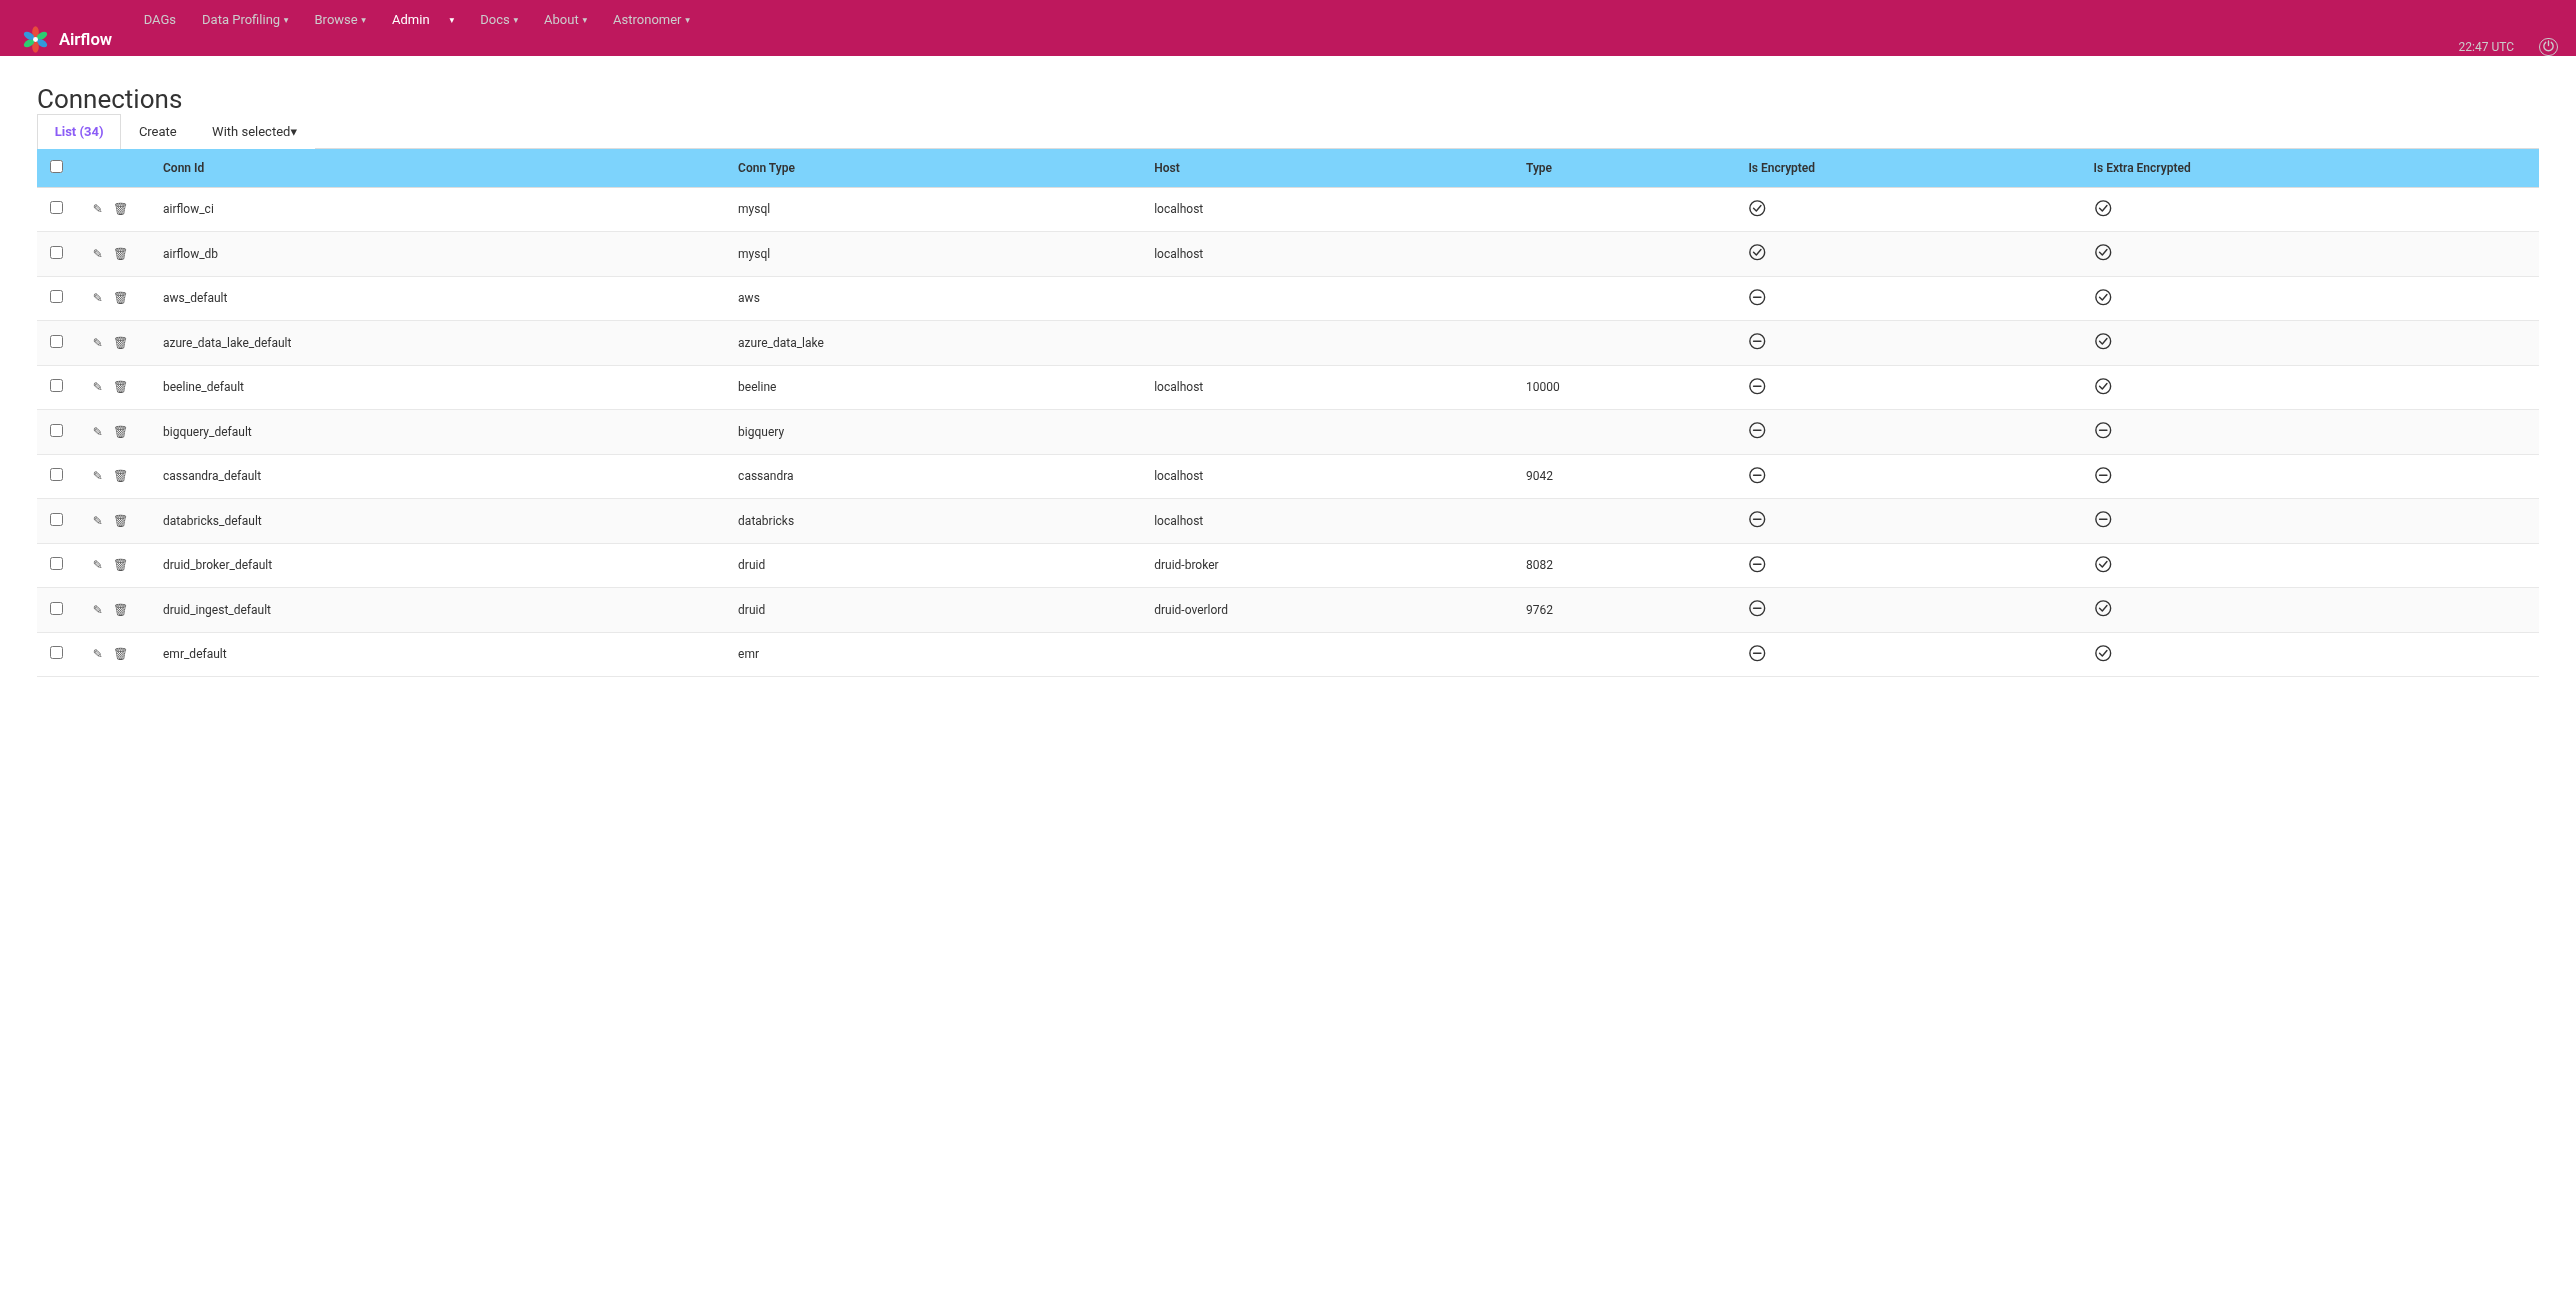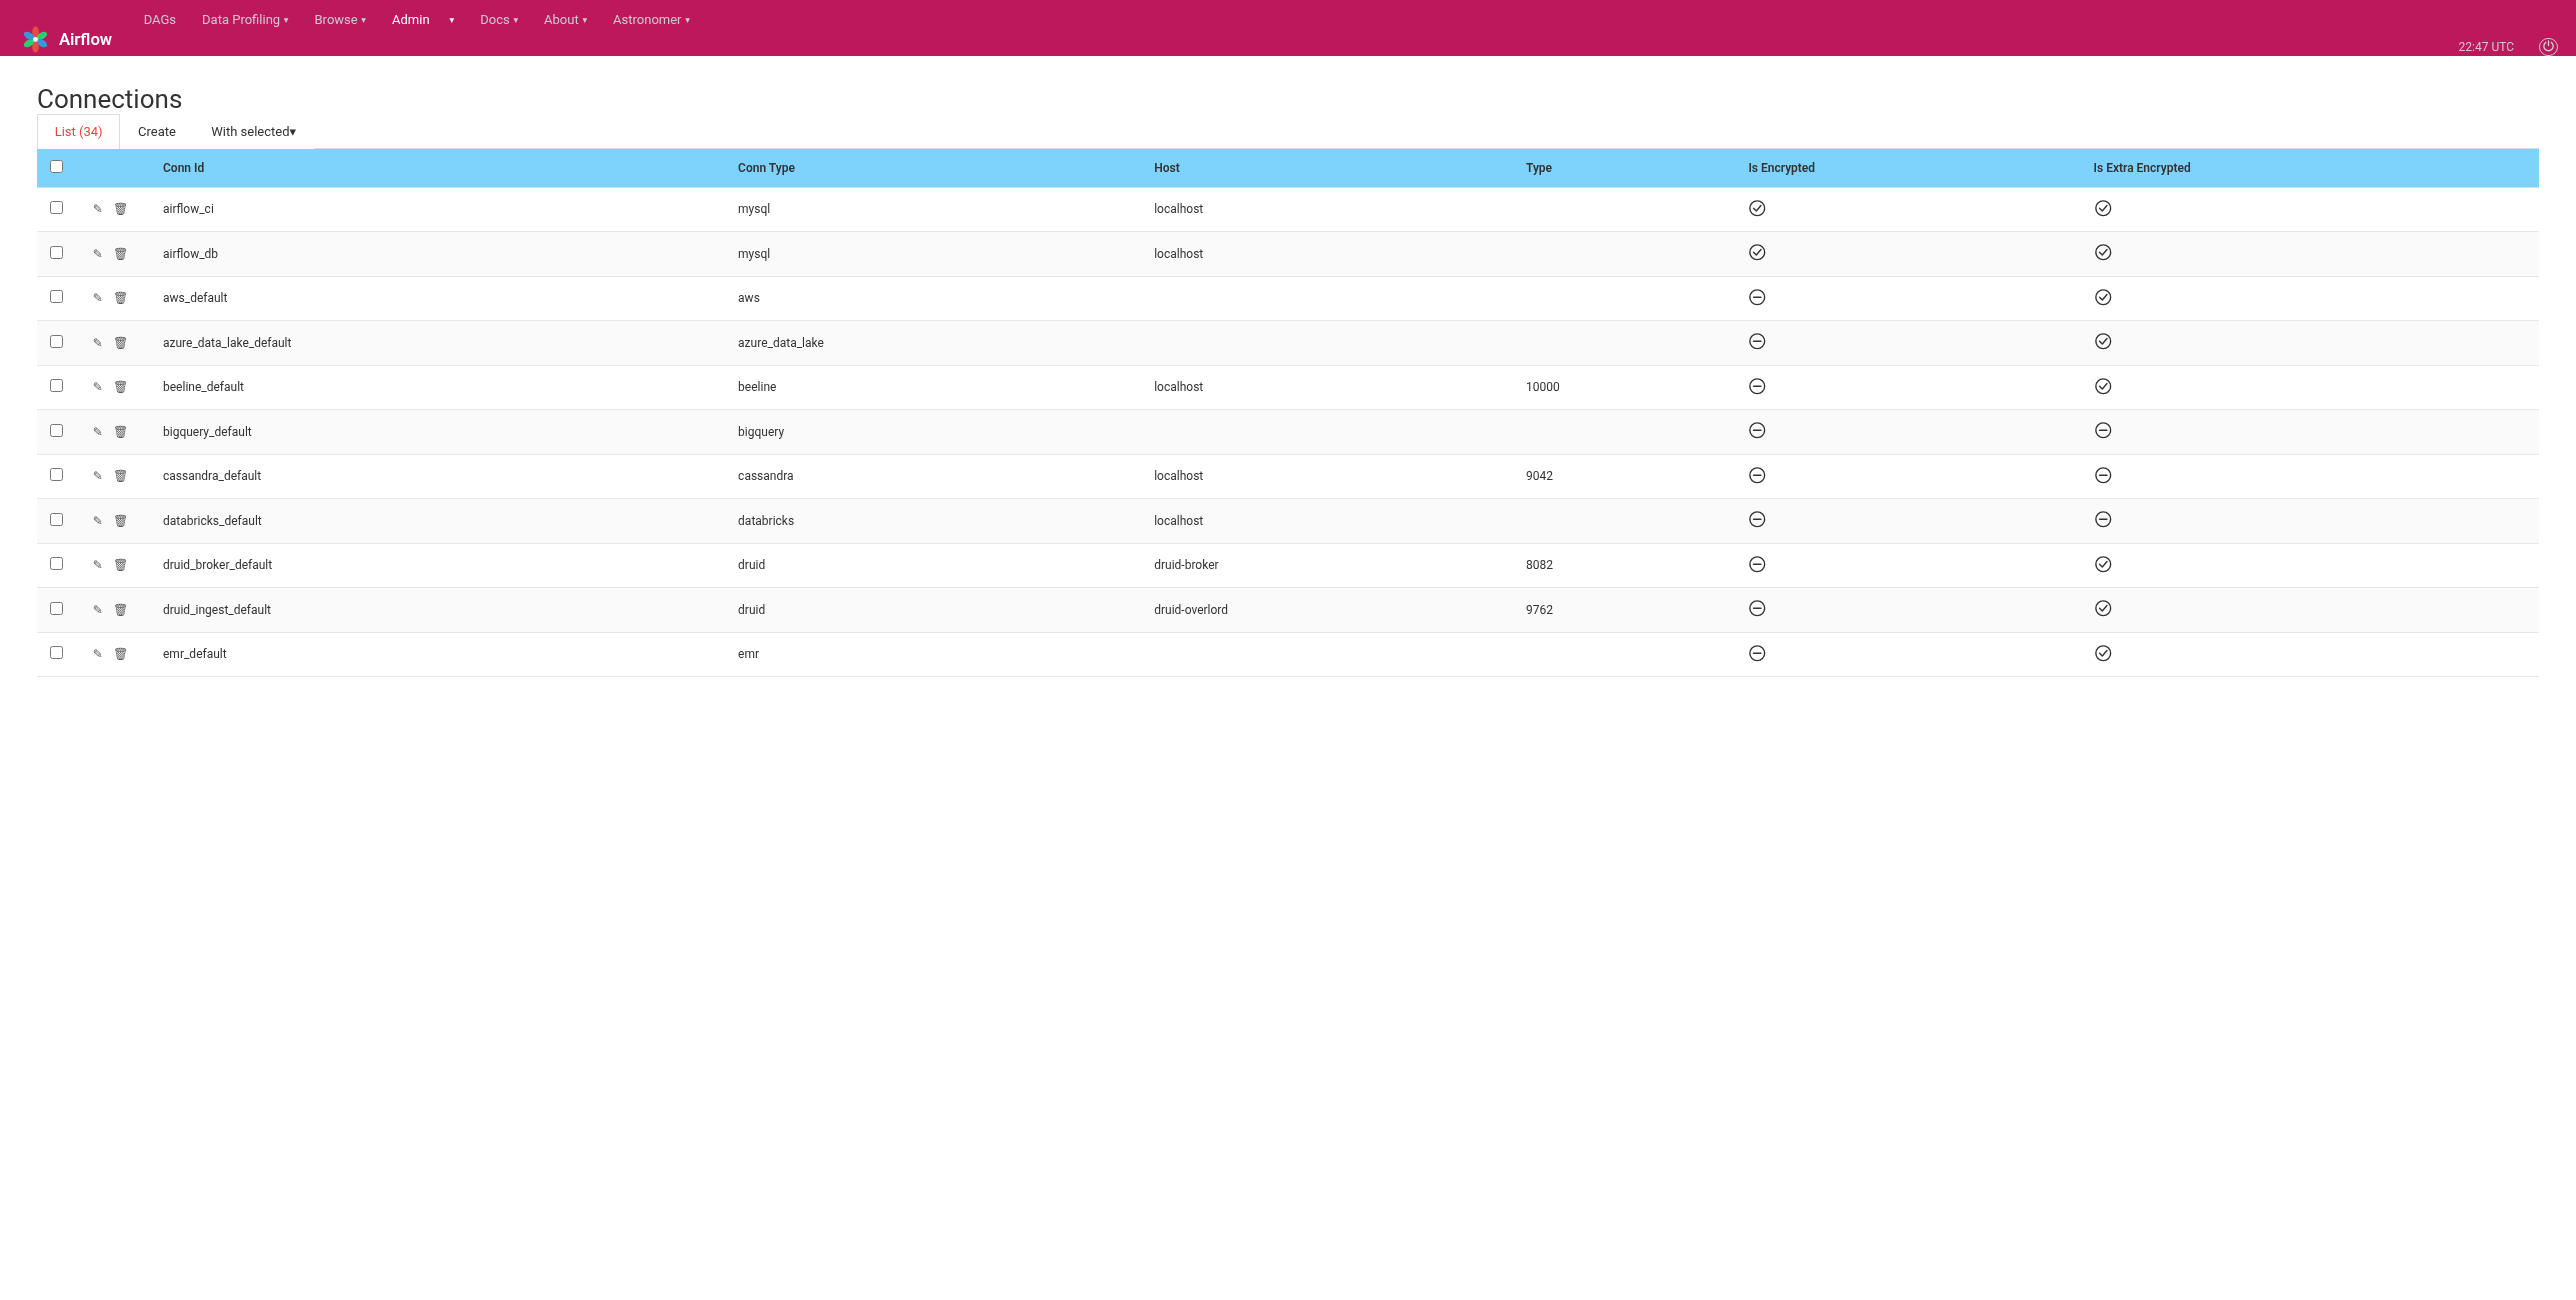--- a/index.html
+++ b/index.html
@@ -97,22 +97,22 @@
       color: #333;
       border: 0.9px solid transparent;
       border-bottom: none;
       margin-bottom: -0.9px;
       background: #fff;
     }
     .tab-item.active {
       border-color: #ddd;
       border-bottom-color: #fff;
       background: #fff;
-      color: #ef4444;
-      font-weight: 400;
+      color: #8b5cf6;
+      font-weight: 700;
     }
 
     
     .table-container {
       width: 100%;
       overflow-x: auto;
     }
     table {
       width: 100%;
       border-collapse: collapse;

